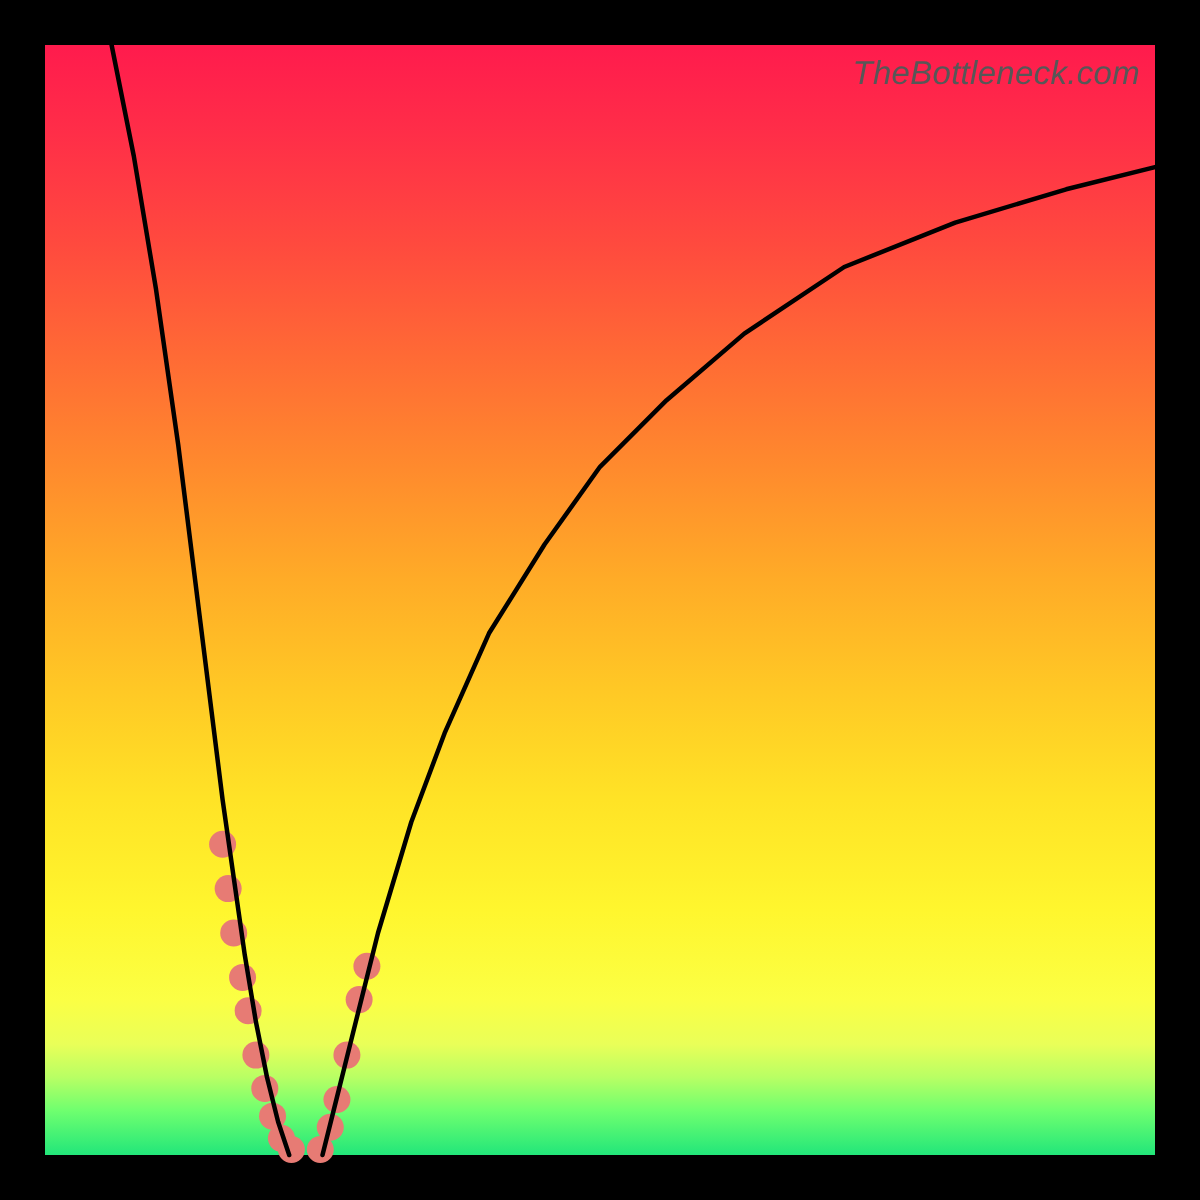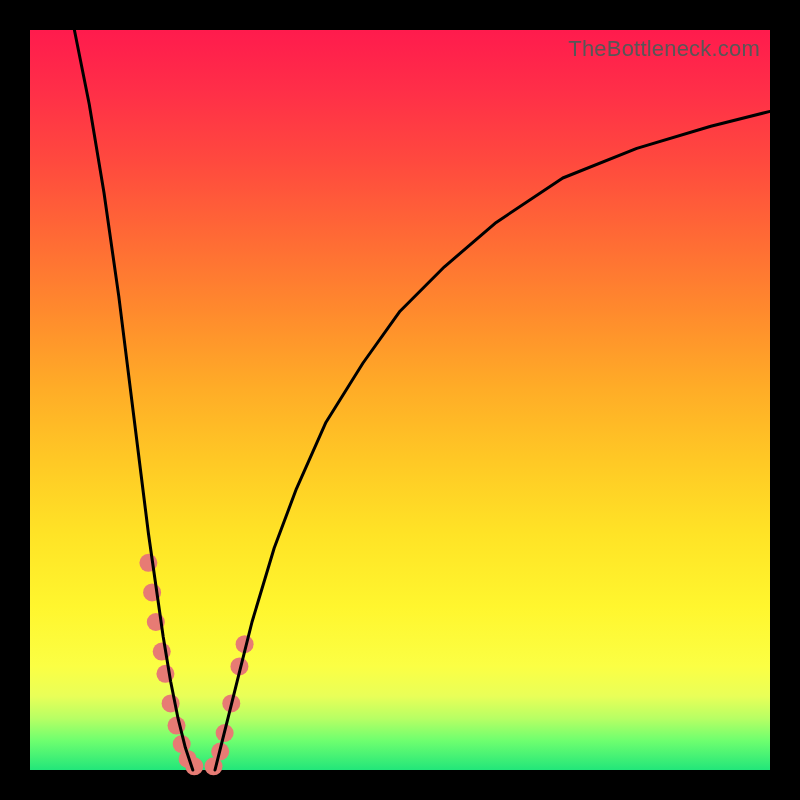--- a/index.html
+++ b/index.html
@@ -8,20 +8,21 @@
     width: 800px;
     height: 800px;
     overflow: hidden;
     font-family: Arial, Helvetica, sans-serif;
   }
   .frame {
     width: 800px;
     height: 800px;
     background: #000000;
     position: relative;
+    font-style: italic;
   }
   .plot {
     position: absolute;
     left: 30px;
     top: 30px;
     width: 740px;
     height: 740px;
     background: linear-gradient(to bottom,
       #ff1b4d 0%,
       #ff2e48 8%,

